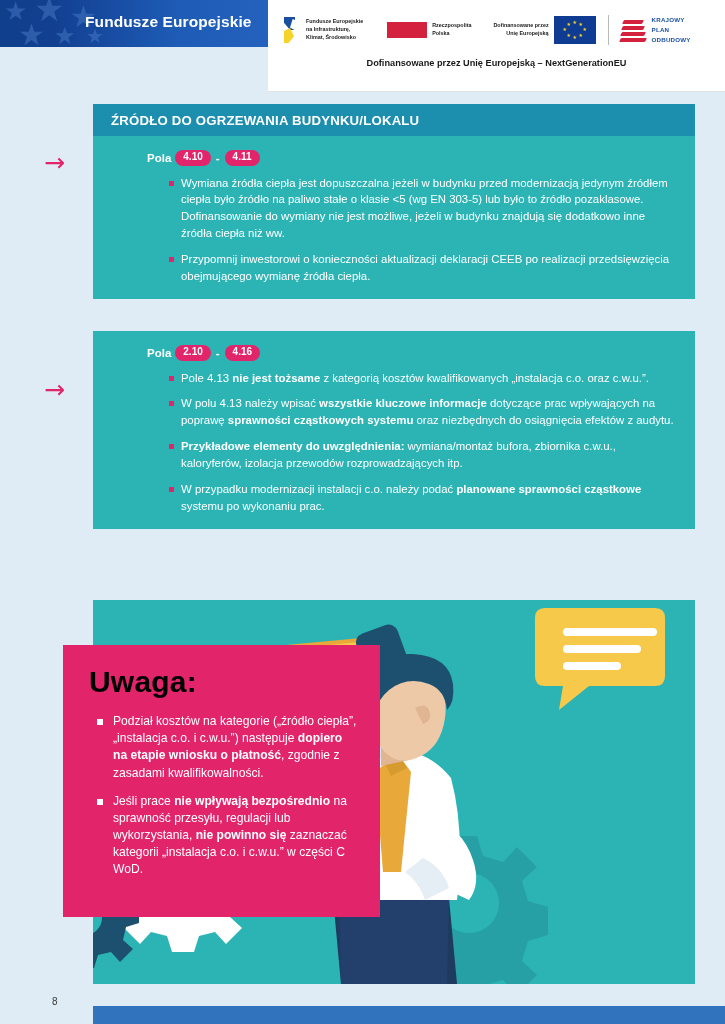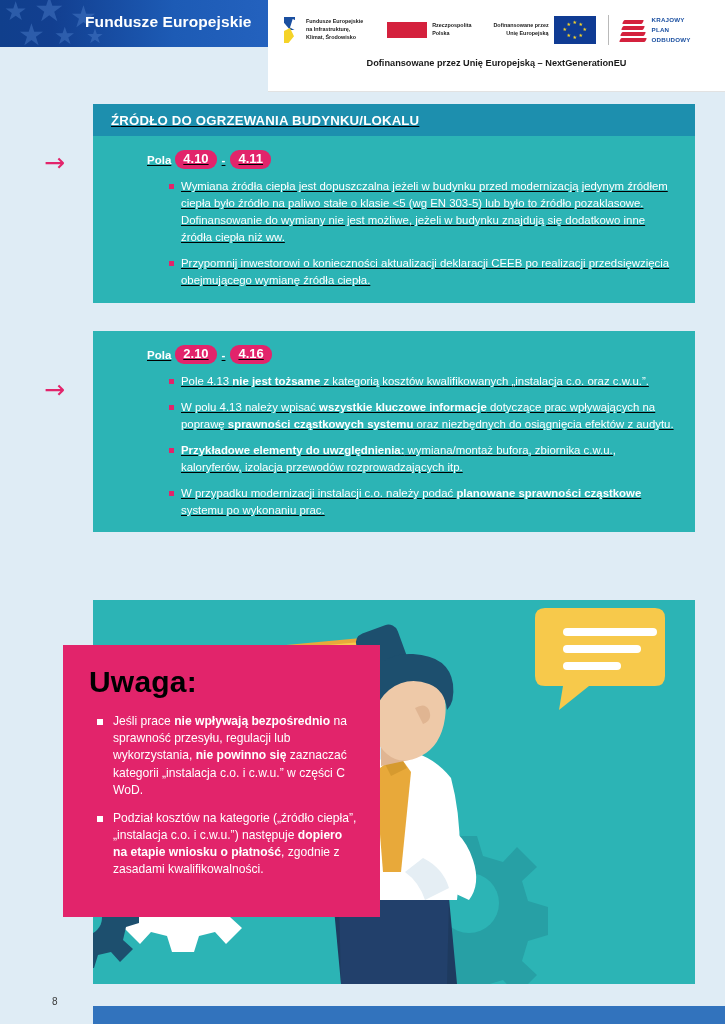--- a/index.html
+++ b/index.html
@@ -128,21 +128,20 @@
     font-weight: 400;
     font-family: "DejaVu Sans", sans-serif;
   }
 
   
   .card {
     position: absolute;
     left: 93px;
     width: 602px;
     background: #2cb4b5;
-    text-decoration: underline;
   }
   .card-head {
     background: #1d8fae;
     height: 32px;
     display: flex;
     align-items: center;
     padding-left: 18px;
   }
   .card-head-title {
     color: #ffffff;
@@ -158,21 +157,21 @@
     font-weight: bold;
     margin-bottom: 9px;
     display: flex;
     align-items: center;
     gap: 4px;
   }
   .pill {
     display: inline-block;
     background: #e2246b;
     color: #ffffff;
-    font-size: 13px;
+    font-size: 10px;
     font-weight: bold;
     border-radius: 9px;
     padding: 1px 8px 2px 8px;
     line-height: 1.25;
   }
   .dash { color: #ffffff; font-weight: bold; padding: 0 1px; }
 
   ul.bullets { list-style: none; margin: 0; padding: 0 0 0 22px; }
   ul.bullets li {
     position: relative;
@@ -437,21 +436,21 @@
         <path d="M278 86 q6 -34 42 -32 q36 2 40 30 q2 18 -6 26 q-2 -20 -18 -26 q-22 -8 -40 6 q-12 10 -14 24 q-8 -12 -4 -28 z" fill="#1d4f6e"></path>
 
         <path d="M276 110 q-8 6 -4 12 q3 5 10 3 z" fill="#e0b592"></path>
       </g>
     </svg>
   </div>
 
   <div class="note-box">
     <div class="note-title">Uwaga:</div>
     <ul class="note-bullets">
+      <li>Podział kosztów na kategorie („źródło ciepła”, „instalacja c.o. i c.w.u.”) następuje <b>dopiero na etapie wniosku o płatność</b>, zgodnie z zasadami kwalifikowalności.</li>
       <li>Jeśli prace <b>nie wpływają bezpośrednio</b> na sprawność przesyłu, regulacji lub wykorzystania, <b>nie powinno się</b> zaznaczać kategorii „instalacja c.o. i c.w.u.” w części C WoD.</li>
-      <li>Podział kosztów na kategorie („źródło ciepła”, „instalacja c.o. i c.w.u.”) następuje <b>dopiero na etapie wniosku o płatność</b>, zgodnie z zasadami kwalifikowalności.</li>
     </ul>
   </div>
 
   <div class="page-number">8</div>
   <div class="footer-bar"></div>
 
 </div>
 
 </body></html>

